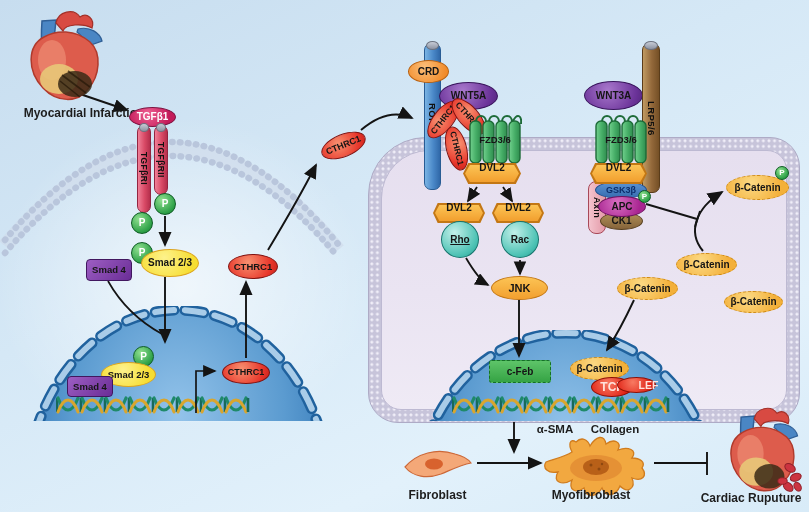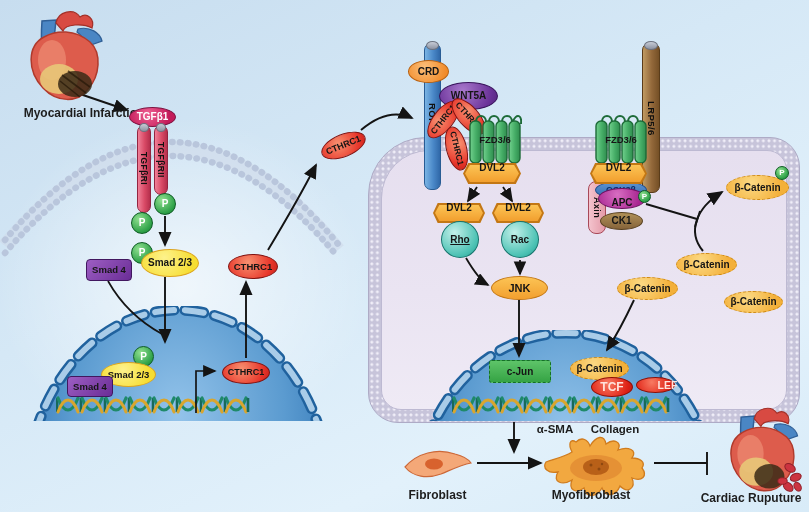--- a/index.html
+++ b/index.html
@@ -304,23 +304,26 @@
     </div>
   <div class="node oval teal-circ" style="left:501px;top:221px;width:38px;height:37px;">
       <span>Rac</span>
     </div>
 
   <div class="node oval" style="left:491px;top:276px;width:57px;height:24px;background:linear-gradient(180deg,#fcc455,#f29f2e);border:1.6px solid #c37714;font-size:11px;">
       <span>JNK</span>
     </div>
 
   <div class="node cjun" style="left:489px;top:360px;width:62px;height:23px;">
-      <span>c-Jun</span>
-    </div>
-
+      <span>c-Feb</span>
+    </div>
+
+  <div class="node oval wnt-oval" style="left:584px;top:81px;width:59px;height:29px;">
+      <span>WNT3A</span>
+    </div>
   <div class="vbar" style="left:642px;top:43px;width:18px;height:150px;background:linear-gradient(90deg,#c09a62,#93683a 55%,#755026);border:1.4px solid #5a3c1a;">
     <span class="vtext" style="font-size:9.5px;">LRP5/6</span>
       <div class="cap"></div>
     </div>
 
   <div class="abs" style="left:594px;top:112px;width:54px;height:56px;">
     <svg width="54" height="56" viewBox="0 0 54 56">
       <path d="M8,10 C8,2 18,2 18,10 M21,10 C21,2 31,2 31,10 M34,10 C34,2 44,2 44,10" fill="none" stroke="#1d6b38" stroke-width="2"></path>
       <g fill="url(#fzg)" stroke="#1d6b38" stroke-width="1.4">
         <rect x="2" y="9" width="11" height="42" rx="5"></rect>
@@ -339,21 +342,21 @@
   <div class="node oval gsk" style="left:595px;top:181px;width:52px;height:18px;font-size:9px;">
       <span>GSK3β</span>
     </div>
   <div class="hex" style="left:590px;top:163px;width:57px;height:21px;">
     <div class="hex-in"></div>
     <span class="node" style="inset:0;">DVL2</span>
     </div>
   <div class="node oval ck1" style="left:600px;top:212px;width:43px;height:18px;">
       <span>CK1</span>
     </div>
-  <div class="node oval apc" style="left:598px;top:188px;width:48px;height:21px;align-items:flex-end;">
+  <div class="node oval apc" style="left:598px;top:196px;width:48px;height:21px;">
       <span>APC</span>
     </div>
   <div class="node pbadge" style="left:638px;top:190px;width:13px;height:13px;font-size:8px;">
       <span>P</span>
     </div>
 
   <div class="node oval bcat" style="left:726px;top:175px;width:63px;height:25px;font-size:10px;">
       <span>β-Catenin</span>
     </div>
   <div class="node pbadge" style="left:775px;top:166px;width:14px;height:14px;font-size:8px;">
@@ -369,21 +372,21 @@
   <div class="node oval bcat" style="left:724px;top:291px;width:59px;height:22px;font-size:10px;">
       <span>β-Catenin</span>
     </div>
 
   <div class="node oval bcat" style="left:570px;top:357px;width:59px;height:23px;font-size:10px;">
       <span>β-Catenin</span>
     </div>
   <div class="node oval redtf" style="left:591px;top:377px;width:42px;height:20px;font-size:12px;text-align:center;">
       <span>TCF</span>
     </div>
-  <div class="node oval redtf" style="left:636px;top:377px;width:39px;height:16px;font-size:10.5px;padding-left:24px;">
+  <div class="node oval redtf" style="left:617px;top:377px;width:39px;height:16px;font-size:10.5px;padding-left:24px;">
       <span>LEF</span>
     </div>
 
   <div class="caption" style="left:528px;top:423px;width:54px;font-size:11.5px;">α-SMA</div>
   <div class="caption" style="left:583px;top:423px;width:64px;font-size:11.5px;">Collagen</div>
   <div class="caption" style="left:395px;top:488px;width:85px;">Fibroblast</div>
   <div class="caption" style="left:527px;top:488px;width:128px;">Myofibroblast</div>
   <div class="caption" style="left:693px;top:491px;width:116px;">Cardiac Ruputure</div>
 
 </div>

